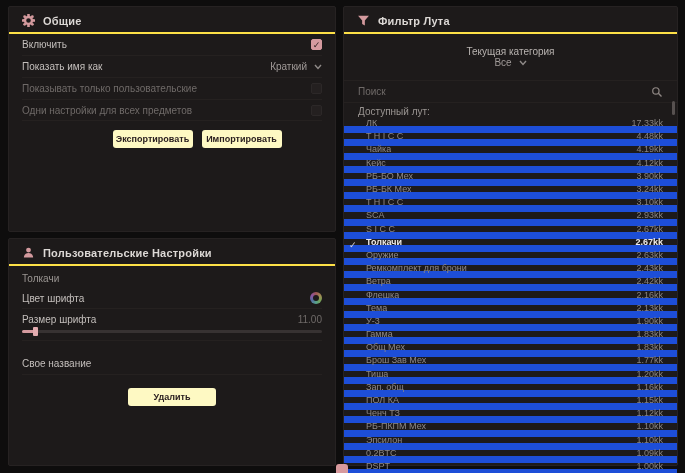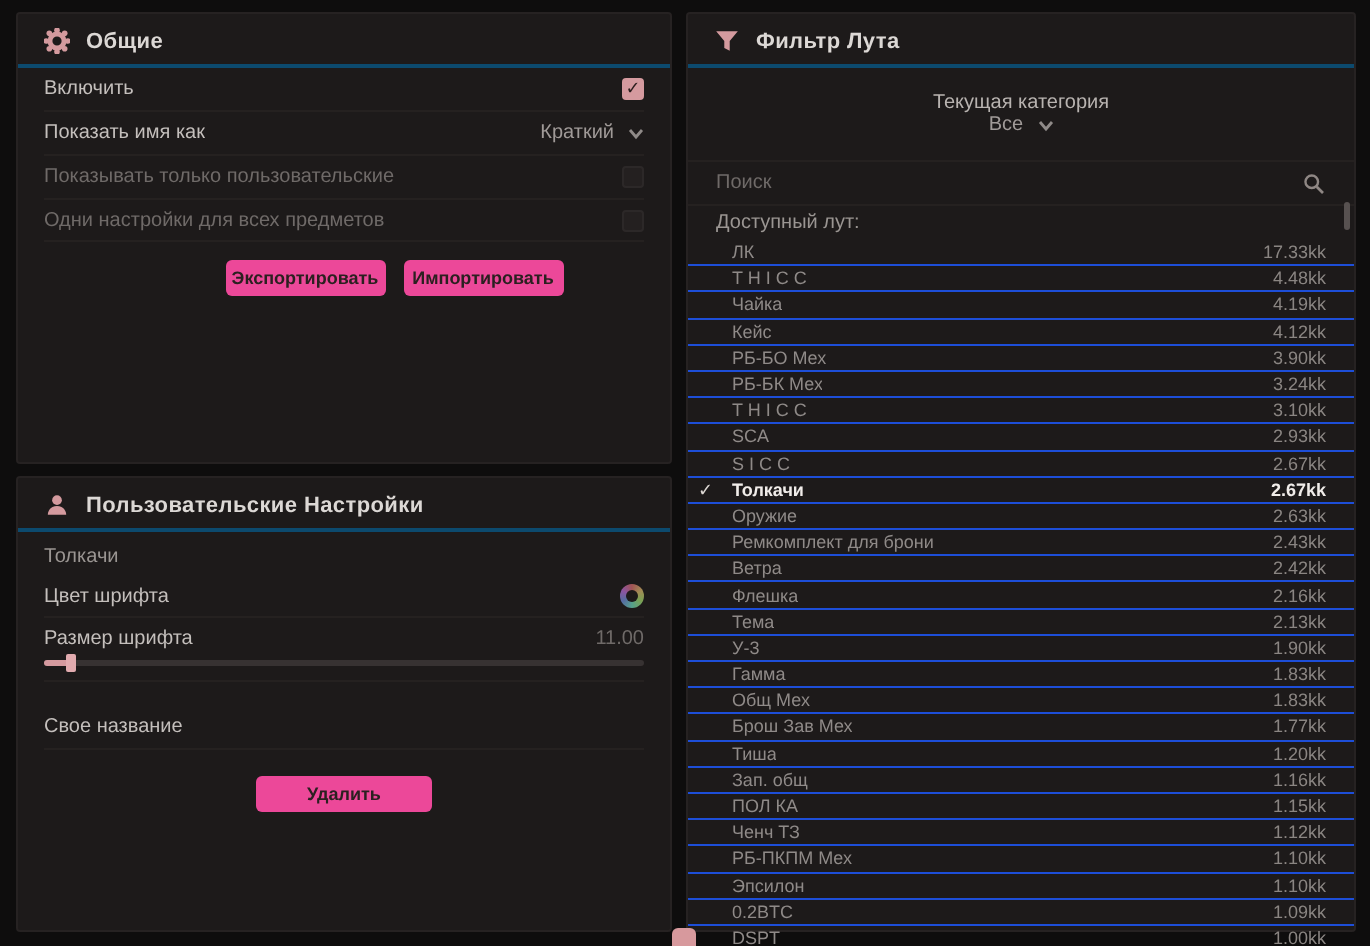--- a/index.html
+++ b/index.html
@@ -17,21 +17,21 @@
     border:1px solid #262222;
     border-radius:2px;
   }
   #panel-general   { left:8px;  top:6px;   width:328px; height:226px; }
   #panel-custom    { left:8px;  top:238px; width:328px; height:228px; }
   #panel-filter    { left:343px; top:6px;  width:335px; height:460px; }
 
   .panel-header {
     display:flex; align-items:center; gap:8px;
     padding:7px 13px 5px 13px;
-    border-bottom:2px solid #0c4a6e;
+    border-bottom:2px solid #fde047;
   }
   .panel-title { font-size:11px; font-weight:bold; color:#dcd8d5; letter-spacing:.2px; }
 
   .panel-body { padding:0 13px; }
 
   .row {
     display:flex; align-items:center; justify-content:space-between;
     border-bottom:1px solid #252120;
     min-height:21px;
     font-size:10px;
@@ -50,21 +50,21 @@
   }
   .checkbox.checked { background:#d59a9f; border-color:#d59a9f; color:#2b1d1d; font-weight:bold; }
   .checkbox.dim { opacity:.55; }
 
   
   .dropdown { display:flex; align-items:center; gap:7px; color:#a09a98; font-size:10px; cursor:default; }
 
   
   .btn-row { display:flex; gap:9px; justify-content:center; margin:9px 0 0 0; padding-left:50px; }
   .btn {
-    background:#ec4899; color:#2b2020; font-weight:bold;
+    background:#fef9c3; color:#2b2020; font-weight:bold;
     font-size:9px; border:none; border-radius:3px;
     padding:4px 0; width:80px; text-align:center;
     font-family:inherit;
   }
   .btn.wide { width:88px; }
 
   
   .slider-wrap { padding:4px 0 7px 0; border-bottom:1px solid #252120; }
   .slider-track { position:relative; height:3px; background:#373232; border-radius:2px; }
   .slider-fill  { position:absolute; left:0; top:0; height:3px; width:13px; background:#d59a9f; border-radius:2px; }
@@ -79,21 +79,21 @@
   .color-wheel::after {
     content:""; position:absolute; left:3px; top:3px; width:6px; height:6px;
     border-radius:50%; background:#1d1a1a;
   }
 
   
   #loot-list { position:relative; }
   .loot-row {
     display:flex; align-items:center; justify-content:space-between;
     height:13.2px;
-    border-bottom:1px solid #1d4ed8;
+    border-bottom:7px solid #1d4ed8;
     font-size:9px;
     padding:0 14px 0 22px;
     position:relative;
   }
   .loot-name { color:#8f8a88; white-space:nowrap; overflow:hidden; }
   .loot-value { color:#8a8582; }
   .loot-row.selected .loot-name,
   .loot-row.selected .loot-value { color:#f0ece9; font-weight:bold; }
   .loot-check {
     position:absolute; left:5px; top:0; height:13px; line-height:13px;

